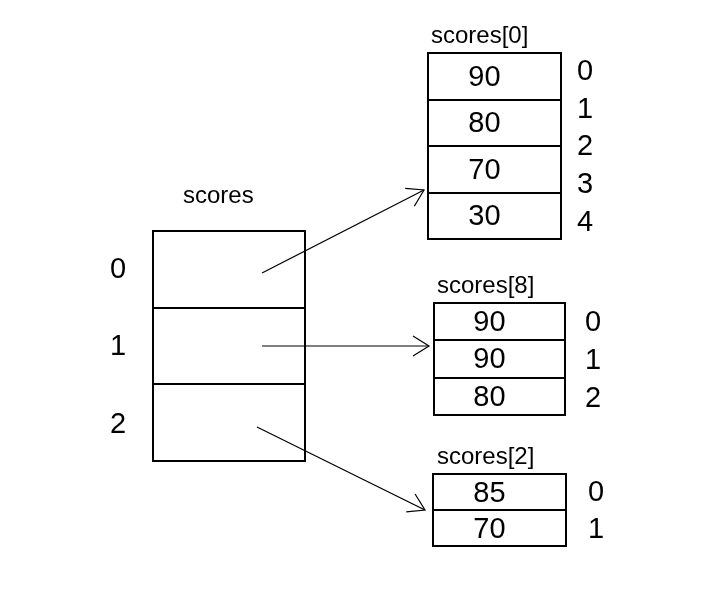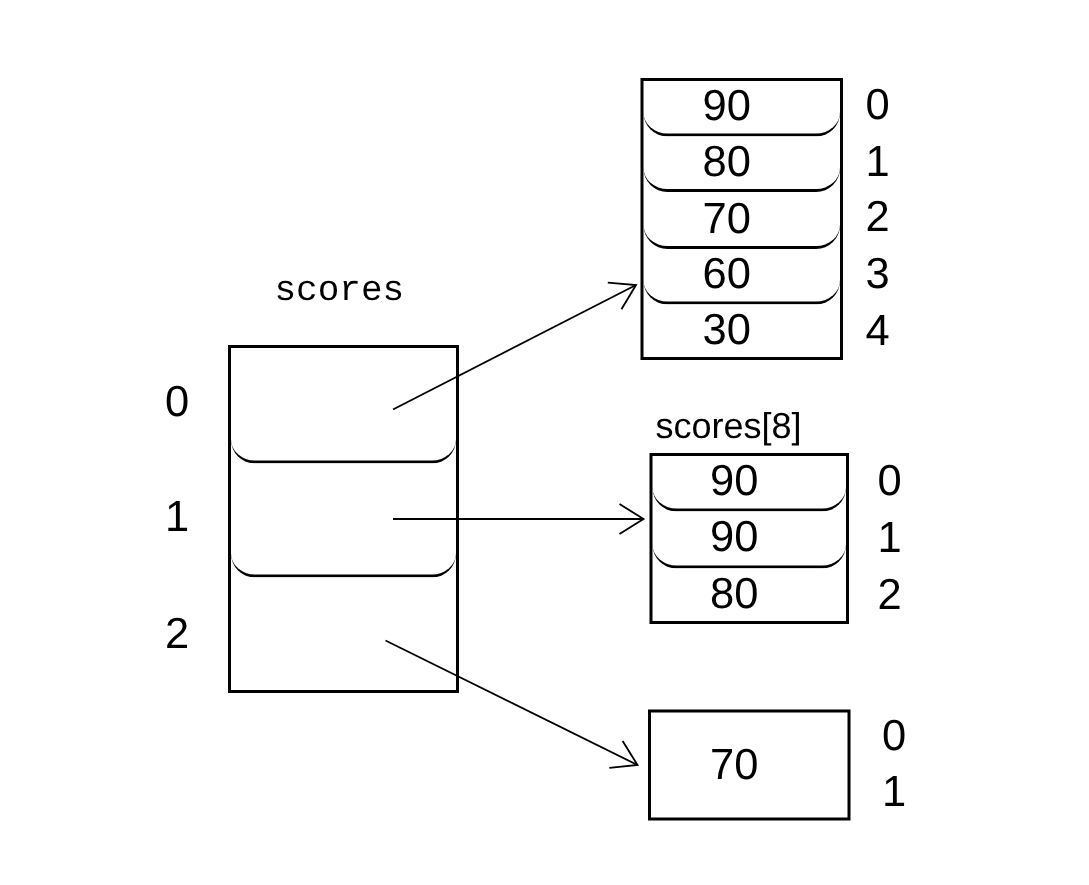--- a/index.html
+++ b/index.html
@@ -33,21 +33,20 @@
     background: transparent;
   }
   .cell {
     flex: 1 1 0;
     display: flex;
     align-items: center;
     justify-content: center;
     font-size: 29px;
     padding-right: 20px;
     border-bottom: 2px solid #000000;
-    border-radius: 16px;
   }
   .box .cell:last-child { border-bottom: none; }
   .main-box .cell {
     padding: 0;
   }
   .idx-col {
     position: absolute;
     display: flex;
     flex-direction: column;
   }
@@ -68,40 +67,40 @@
     <defs>
       <marker id="openArrow" markerUnits="userSpaceOnUse" markerWidth="44" markerHeight="44" viewBox="-22 -22 44 44" refX="0" refY="0" orient="auto">
         <path d="M -16 -10 L 0 0 L -16 10" fill="none" stroke="#000000" stroke-width="1.2"></path>
       </marker>
     </defs>
     <line x1="262" y1="273" x2="424" y2="190" stroke="#000000" stroke-width="1.2" marker-end="url(#openArrow)"></line>
     <line x1="262" y1="346" x2="429" y2="346" stroke="#000000" stroke-width="1.2" marker-end="url(#openArrow)"></line>
     <line x1="257" y1="427" x2="425" y2="510" stroke="#000000" stroke-width="1.2" marker-end="url(#openArrow)"></line>
   </svg>
 
-  <div class="title" style="left:183px; top:181px;font-family:Liberation Mono, monospace;">scores</div>
+  <div class="title" style="left:183px; top:181px;">scores</div>
 
   <div class="idx-col" style="left:100px; top:230px; width:36px; height:232px;">
     <div>0</div>
     <div>1</div>
     <div>2</div>
   </div>
 
   <div class="box main-box" style="left:152px; top:230px; width:154px; height:232px;">
     <div class="cell"></div>
     <div class="cell"></div>
     <div class="cell"></div>
   </div>
 
+  <div class="title" style="left:431px; top:21px;">scores[0]</div>
 
   <div class="box" style="left:427px; top:52px; width:135px; height:188px;">
     <div class="cell">90</div>
     <div class="cell">80</div>
     <div class="cell">70</div>
-    <div class="cell">60</div>
     <div class="cell">30</div>
   </div>
 
   <div class="idx-col" style="left:572px; top:52px; width:26px; height:188px;">
     <div>0</div>
     <div>1</div>
     <div>2</div>
     <div>3</div>
     <div>4</div>
   </div>
@@ -113,22 +112,24 @@
     <div class="cell">90</div>
     <div class="cell">80</div>
   </div>
 
   <div class="idx-col" style="left:580px; top:302px; width:26px; height:114px;">
     <div>0</div>
     <div>1</div>
     <div>2</div>
   </div>
 
+  <div class="title" style="left:437px; top:442px;">scores[2]</div>
 
   <div class="box" style="left:432px; top:473px; width:135px; height:74px;">
+    <div class="cell">85</div>
     <div class="cell">70</div>
   </div>
 
   <div class="idx-col" style="left:583px; top:473px; width:26px; height:74px;">
     <div>0</div>
     <div>1</div>
   </div>
 
 </div>
 

